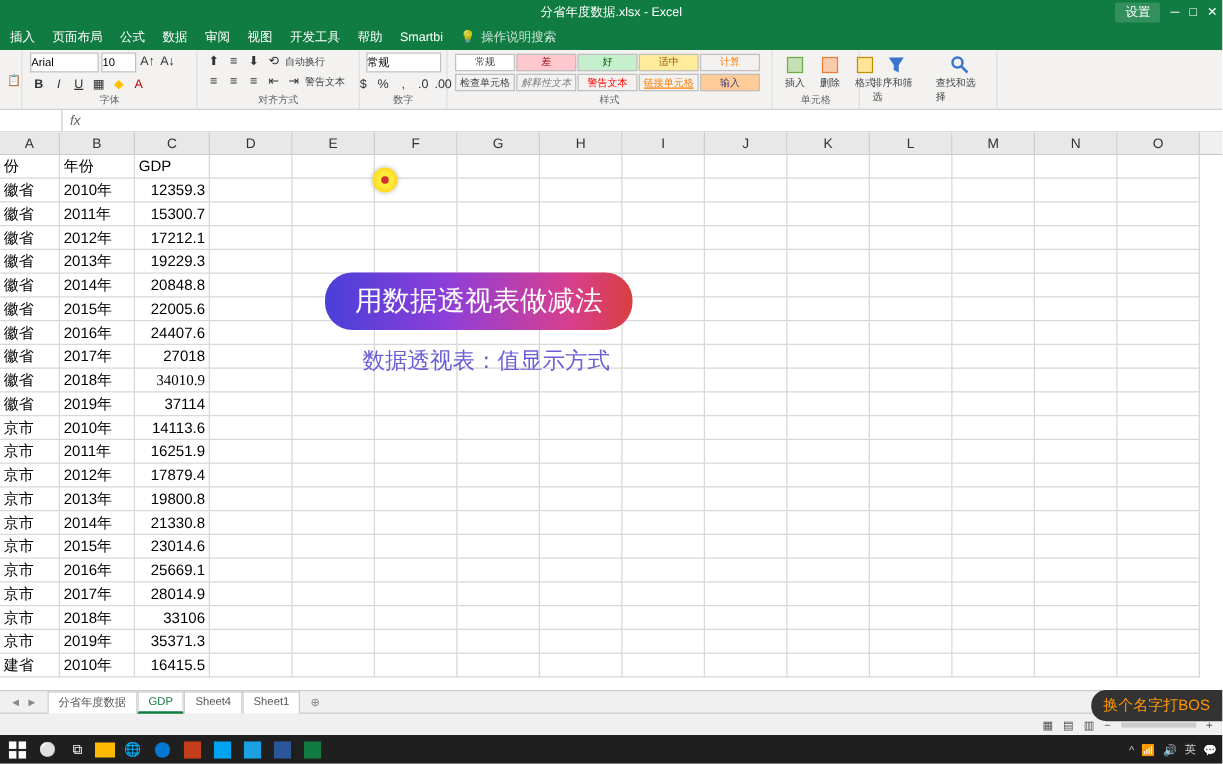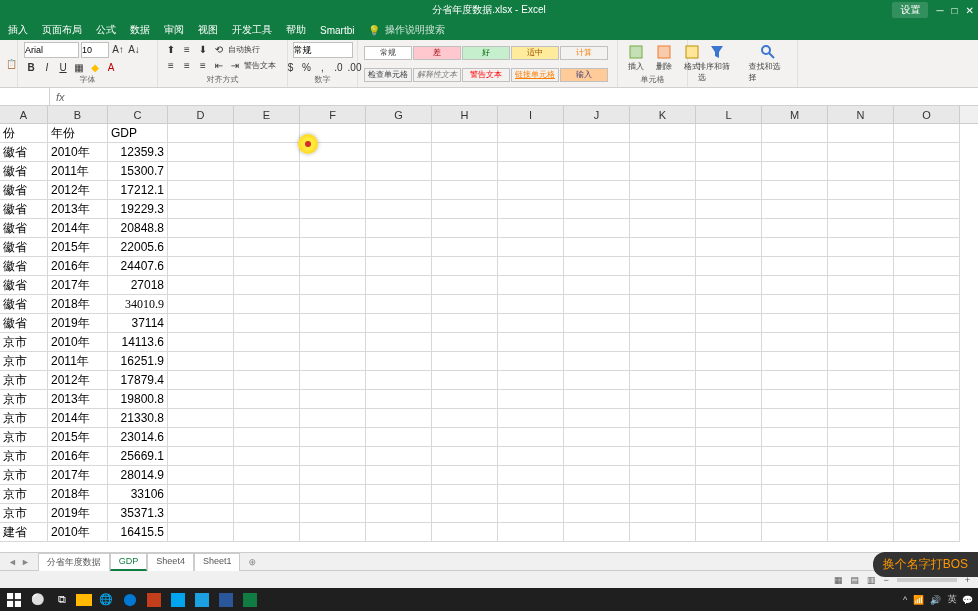--- a/index.html
+++ b/index.html
@@ -162,20 +162,21 @@
       <div class="style-box style-bad">差</div>
       <div class="style-box style-good">好</div>
       <div class="style-box style-neutral">适中</div>
       <div class="style-box" style="color:#fa7d00;">计算</div>
       <div class="style-box style-check">检查单元格</div>
       <div class="style-box" style="font-style:italic;color:#7f7f7f;">解释性文本</div>
       <div class="style-box" style="color:#ff0000;">警告文本</div>
       <div class="style-box style-link">链接单元格</div>
       <div class="style-box style-input">输入</div>
     </div>
+    <div class="ribbon-group-label">样式</div>
   </div>
   <div class="ribbon-group" style="width:70px;">
     <div class="ribbon-group-content">
       <div class="ribbon-bigbtn">
           <svg viewBox="0 0 16 16">
             <rect x="2" y="2" width="12" height="12" fill="#c5e0b4" stroke="#70ad47"></rect>
           </svg>
           <span>插入</span>
         </div>
       <div class="ribbon-bigbtn">
@@ -607,20 +608,22 @@
         <div class="cell" style="width: 66px;"></div>
         <div class="cell" style="width: 66px;"></div>
         <div class="cell" style="width: 66px;"></div>
         <div class="cell" style="width: 66px;"></div>
         <div class="cell" style="width: 66px;"></div>
         <div class="cell" style="width: 66px;"></div>
       </div>
     </div>
 
   <div class="overlay-cursor"></div>
+  <div class="overlay-banner">用数据透视表做减法</div>
+  <div class="overlay-subtext">数据透视表：值显示方式</div>
 </div>
 
 <div class="overlay-watermark">换个名字打BOS</div>
 
 <div class="sheet-tabs">
   <div class="sheet-nav">
     <span>◄</span>
     <span>►</span>
   </div>
   <div id="sheet-tabs-list" style="display:flex;gap:0;">

